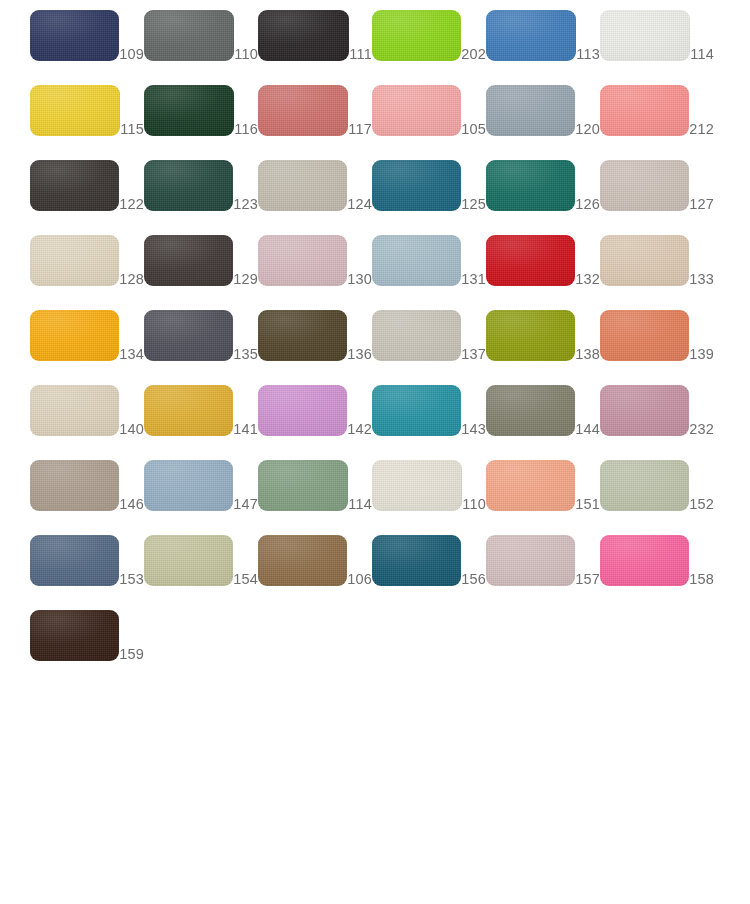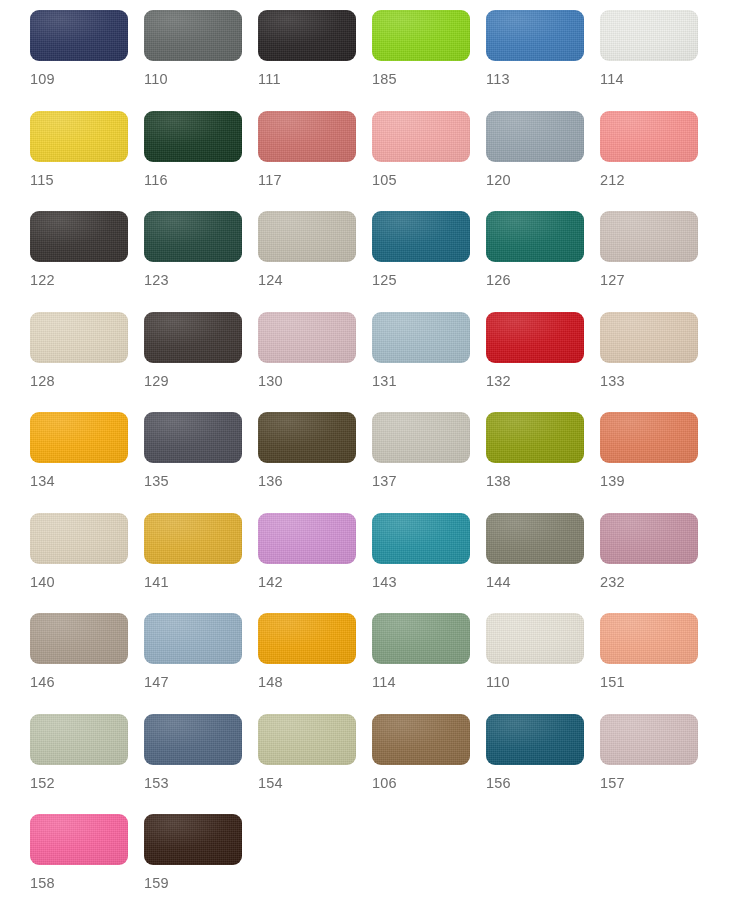--- a/index.html
+++ b/index.html
@@ -21,22 +21,22 @@
     padding: 10px 30px 0 30px;
     display: flex;
     flex-wrap: wrap;
     align-content: flex-start;
   }
 
   .swatch-cell {
     width: 114px;
     margin-bottom: 24px;
     display: flex;
-    flex-direction: column;
-    align-items: flex-start;
+    flex-direction: row;
+    align-items: flex-end;
   }
 
   .swatch-chip {
     width: 98px;
     height: 51px;
     border-radius: 9px;
     position: relative;
     overflow: hidden;
     box-shadow: inset 0 0 0 1px rgba(0,0,0,0.015);
   }
@@ -80,21 +80,21 @@
     <div class="swatch-cell">
       <div class="swatch-chip" style="background-color: rgb(94, 99, 98);"></div>
       <div class="swatch-label">110</div>
     </div>
     <div class="swatch-cell">
       <div class="swatch-chip" style="background-color: rgb(35, 31, 32);"></div>
       <div class="swatch-label">111</div>
     </div>
     <div class="swatch-cell">
       <div class="swatch-chip" style="background-color: rgb(138, 212, 19);"></div>
-      <div class="swatch-label">185</div>
+      <div class="swatch-label">202</div>
     </div>
     <div class="swatch-cell">
       <div class="swatch-chip" style="background-color: rgb(58, 120, 184);"></div>
       <div class="swatch-label">113</div>
     </div>
     <div class="swatch-cell">
       <div class="swatch-chip" style="background-color: rgb(236, 237, 232);"></div>
       <div class="swatch-label">114</div>
     </div>
     <div class="swatch-cell">
@@ -219,24 +219,20 @@
     </div>
     <div class="swatch-cell">
       <div class="swatch-chip" style="background-color: rgb(171, 156, 140);"></div>
       <div class="swatch-label">146</div>
     </div>
     <div class="swatch-cell">
       <div class="swatch-chip" style="background-color: rgb(147, 174, 194);"></div>
       <div class="swatch-label">147</div>
     </div>
     <div class="swatch-cell">
-      <div class="swatch-chip" style="background-color: rgb(240, 162, 0);"></div>
-      <div class="swatch-label">148</div>
-    </div>
-    <div class="swatch-cell">
       <div class="swatch-chip" style="background-color: rgb(127, 158, 127);"></div>
       <div class="swatch-label">114</div>
     </div>
     <div class="swatch-cell">
       <div class="swatch-chip" style="background-color: rgb(230, 226, 214);"></div>
       <div class="swatch-label">110</div>
     </div>
     <div class="swatch-cell">
       <div class="swatch-chip" style="background-color: rgb(245, 164, 132);"></div>
       <div class="swatch-label">151</div>

